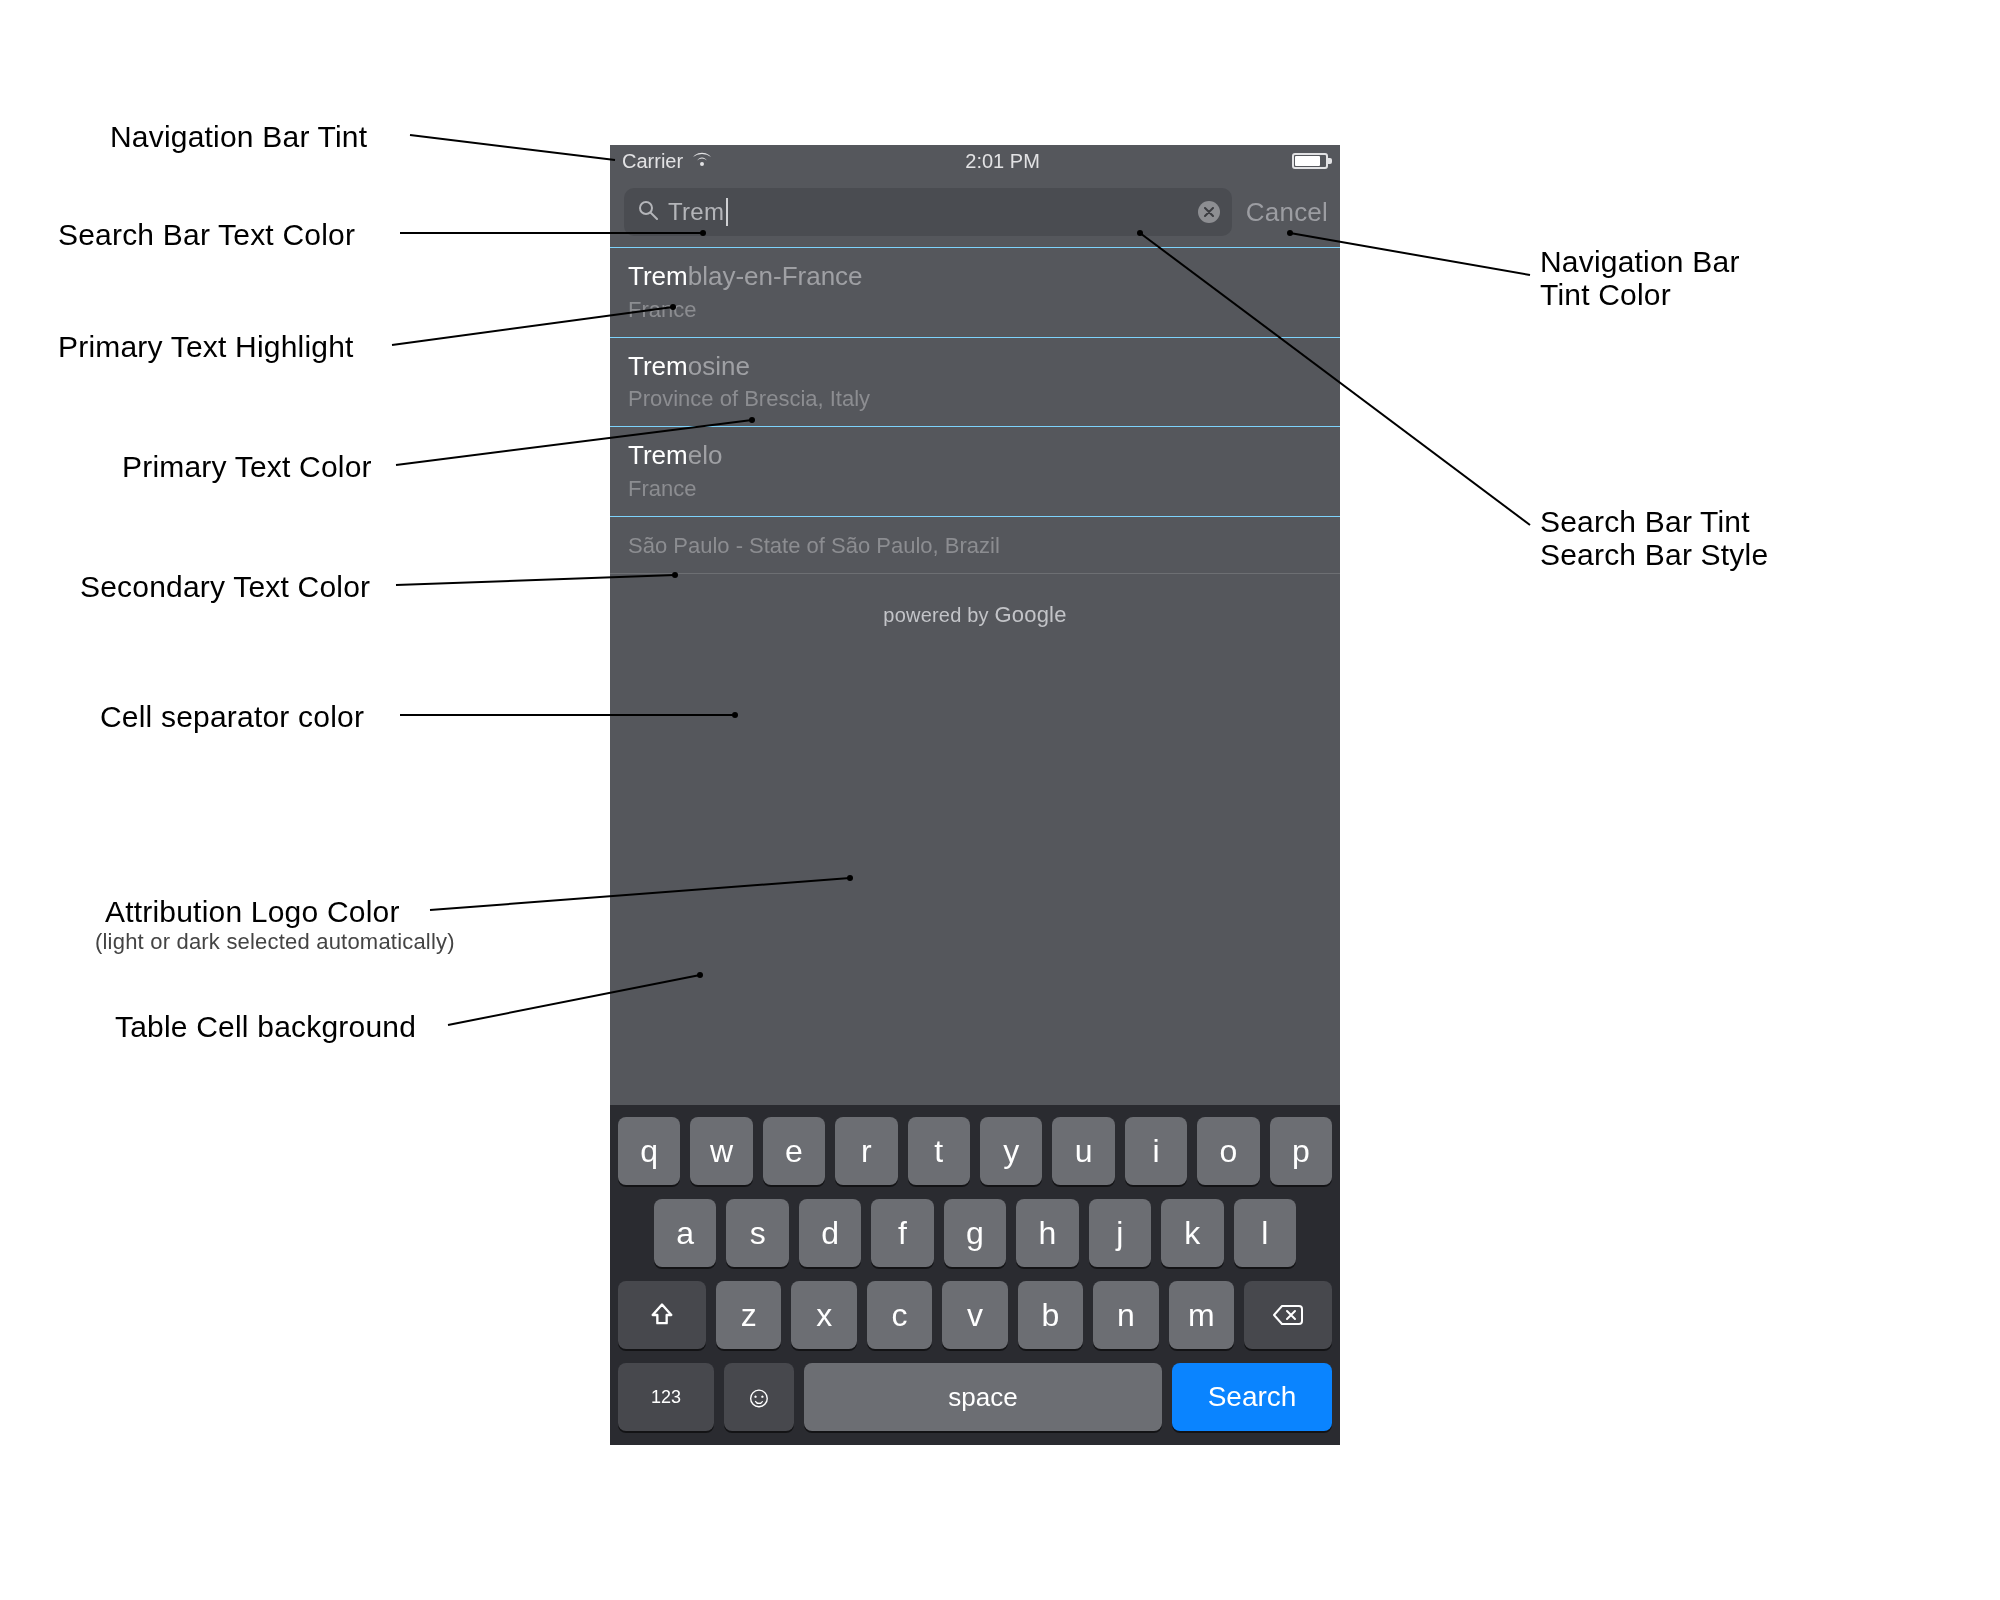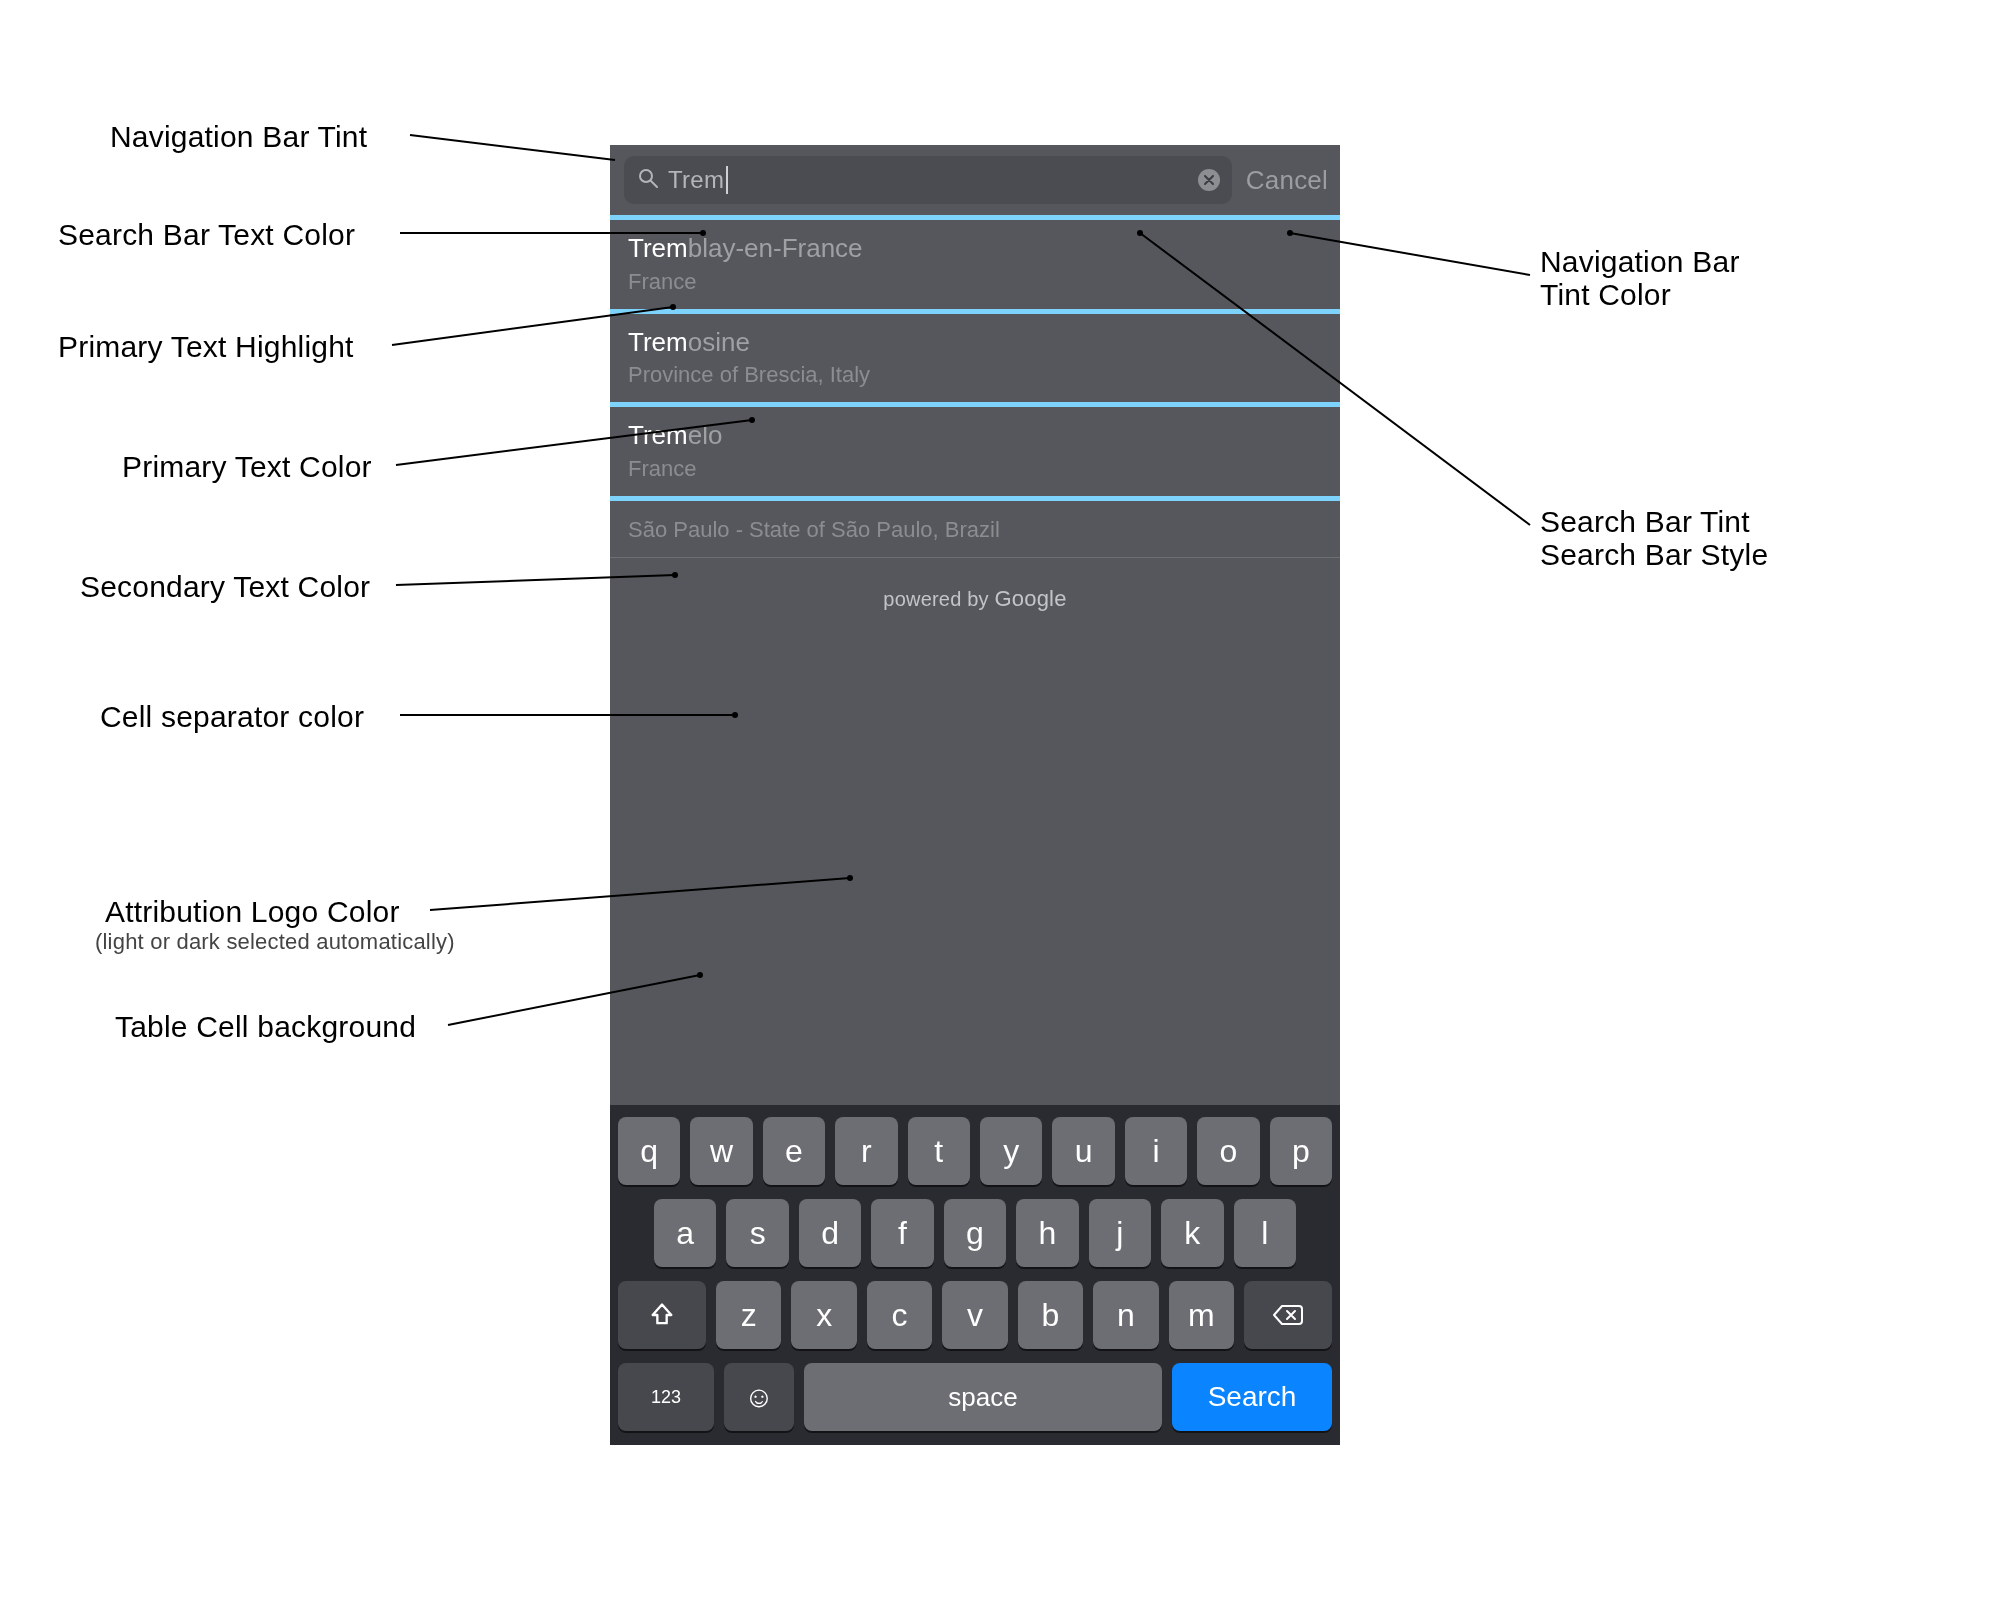--- a/index.html
+++ b/index.html
@@ -85,21 +85,21 @@
     color:#9c9da2;                 
     font-size:26px;
     letter-spacing:.2px;
   }
 
   
   .results{
     flex: 0 0 auto;
   }
   .cell{
-    border-top:5px solid #7dd3fc;          
+    border-top:1px solid #7dd3fc;          
     padding: 12px 2px 14px 18px;
   }
   .cell:last-child{ border-bottom:1px solid #6d6f73; }
   .cell .primary{
     font-size:26px;
     font-weight:400;
     color:#9fa0a4;                 
     line-height:1.25;
   }
   .cell .primary .hl{
@@ -165,20 +165,34 @@
     pointer-events:none;
   }
   svg.lines line{ stroke:#000; stroke-width:2; }
   svg.lines circle{ fill:#000; }
 </style>
 </head>
 <body>
 
 <div class="phone">
 
+  <div class="status-bar">
+    <span>Carrier</span>
+    <span style="margin-left:8px">
+      <svg width="22" height="16" viewBox="0 0 22 16">
+          <path d="M11 14a2 2 0 100-4 2 2 0 000 4zm-5-5.5l2-2a5 5 0 016 0l2 2a8 8 0 00-10 0zM2 5l2-2a12 12 0 0114 0l2 2a15 15 0 00-18 0z" fill="#e2e2e4"></path>
+        </svg>
+    </span>
+    <span class="center">2:01 PM</span>
+    <span class="right">
+      <span class="battery">
+          <span class="fill"></span>
+        </span>
+    </span>
+  </div>
 
   <div class="searchrow">
     <div class="searchfield">
       <span>
         <svg width="20" height="20" viewBox="0 0 20 20">
             <circle cx="8" cy="8" r="6" stroke="#b4b5b9" stroke-width="2" fill="none"></circle>
             <line x1="13" y1="13" x2="19" y2="19" stroke="#b4b5b9" stroke-width="2" stroke-linecap="round"></line>
           </svg>
       </span>
       <span class="query">Trem</span>

